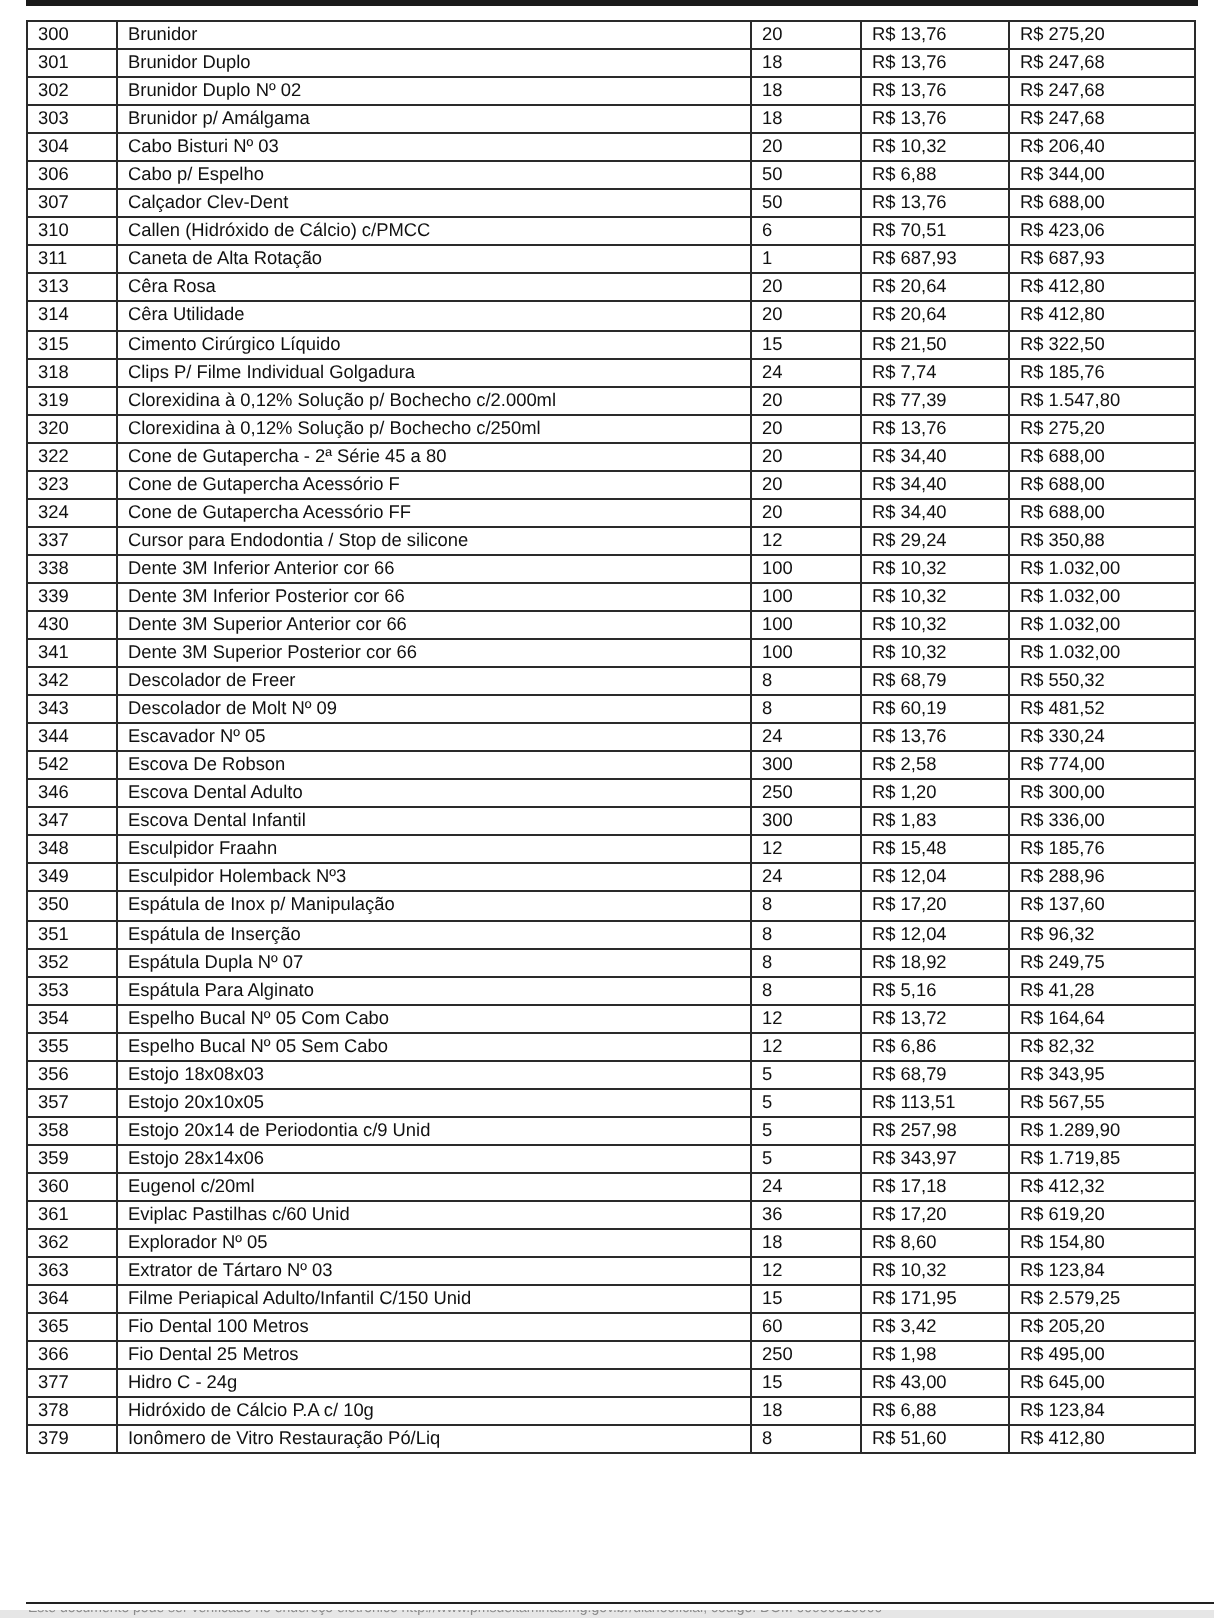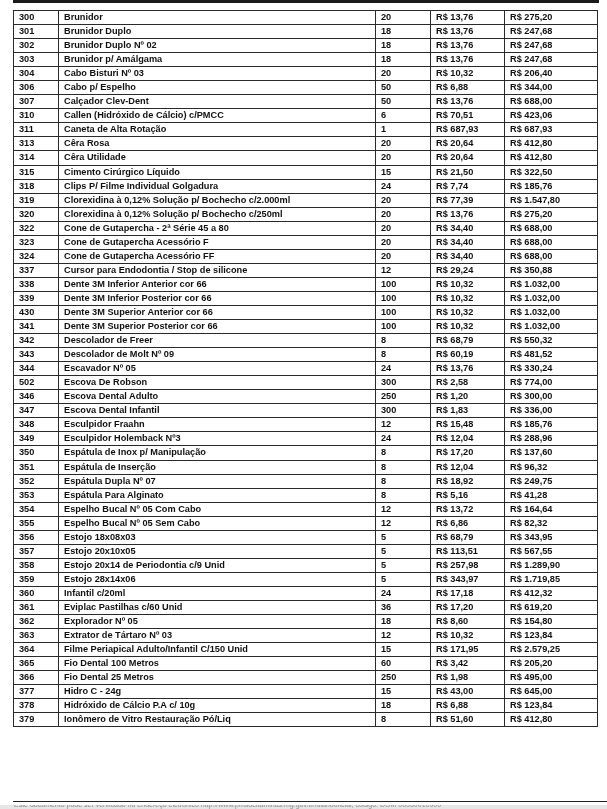--- a/index.html
+++ b/index.html
@@ -24,21 +24,20 @@
       background: #1a1a1a;
     }
     table.items {
       position: absolute;
       left: 13px;
       top: 10px;
       width: 584px;
       border-collapse: collapse;
       table-layout: fixed;
       font-size: 9.2px;
-      font-weight: bold;
     }
     table.items td {
       border: 1px solid #2a2a2a;
       height: 13.05px;
       padding: 0 0 0 5px;
       line-height: 13px;
       white-space: nowrap;
       overflow: hidden;
       vertical-align: middle;
     }
@@ -263,21 +262,21 @@
         <td>R$ 481,52</td>
       </tr>
       <tr>
         <td>344</td>
         <td>Escavador Nº 05</td>
         <td>24</td>
         <td>R$ 13,76</td>
         <td>R$ 330,24</td>
       </tr>
       <tr>
-        <td>502</td>
+        <td>542</td>
         <td>Escova De Robson</td>
         <td>300</td>
         <td>R$ 2,58</td>
         <td>R$ 774,00</td>
       </tr>
       <tr>
         <td>346</td>
         <td>Escova Dental Adulto</td>
         <td>250</td>
         <td>R$ 1,20</td>
@@ -369,21 +368,21 @@
       </tr>
       <tr>
         <td>359</td>
         <td>Estojo 28x14x06</td>
         <td>5</td>
         <td>R$ 343,97</td>
         <td>R$ 1.719,85</td>
       </tr>
       <tr>
         <td>360</td>
-        <td>Infantil c/20ml</td>
+        <td>Eugenol c/20ml</td>
         <td>24</td>
         <td>R$ 17,18</td>
         <td>R$ 412,32</td>
       </tr>
       <tr>
         <td>361</td>
         <td>Eviplac Pastilhas c/60 Unid</td>
         <td>36</td>
         <td>R$ 17,20</td>
         <td>R$ 619,20</td>

